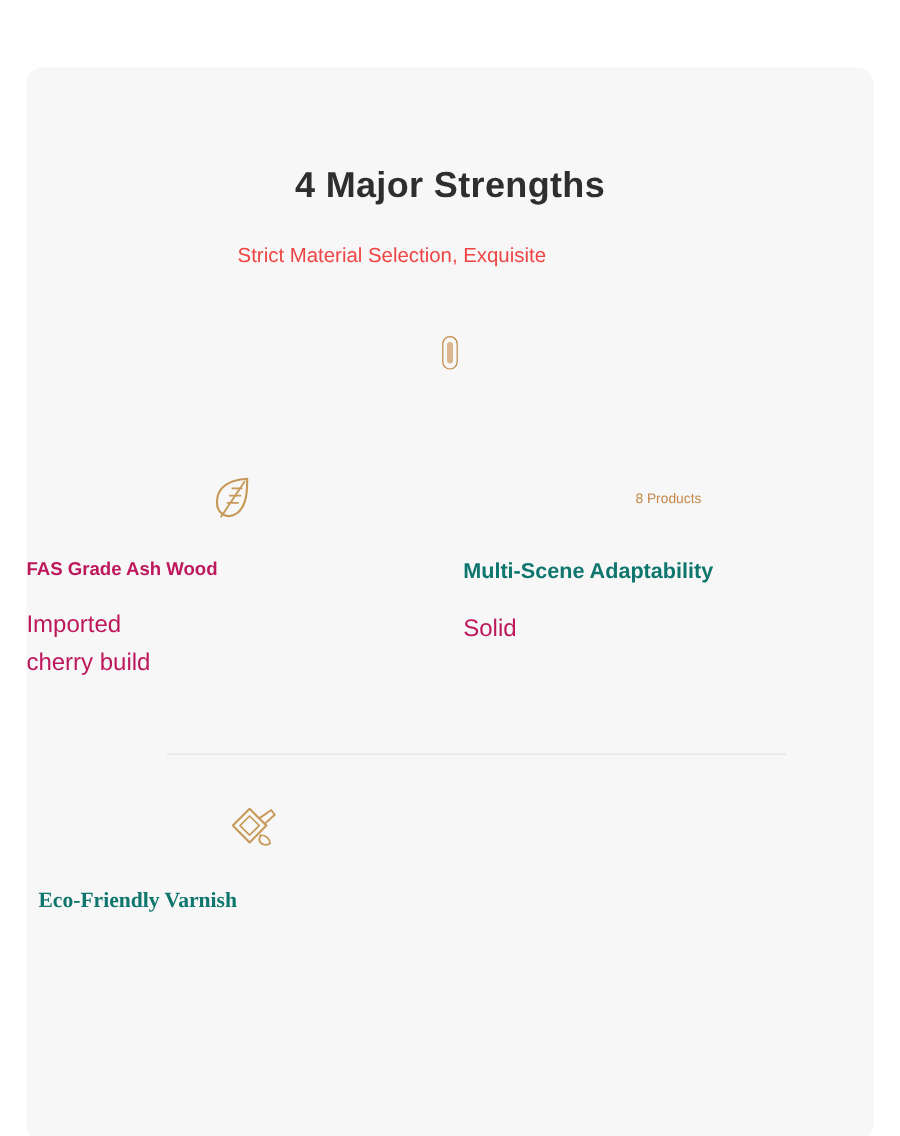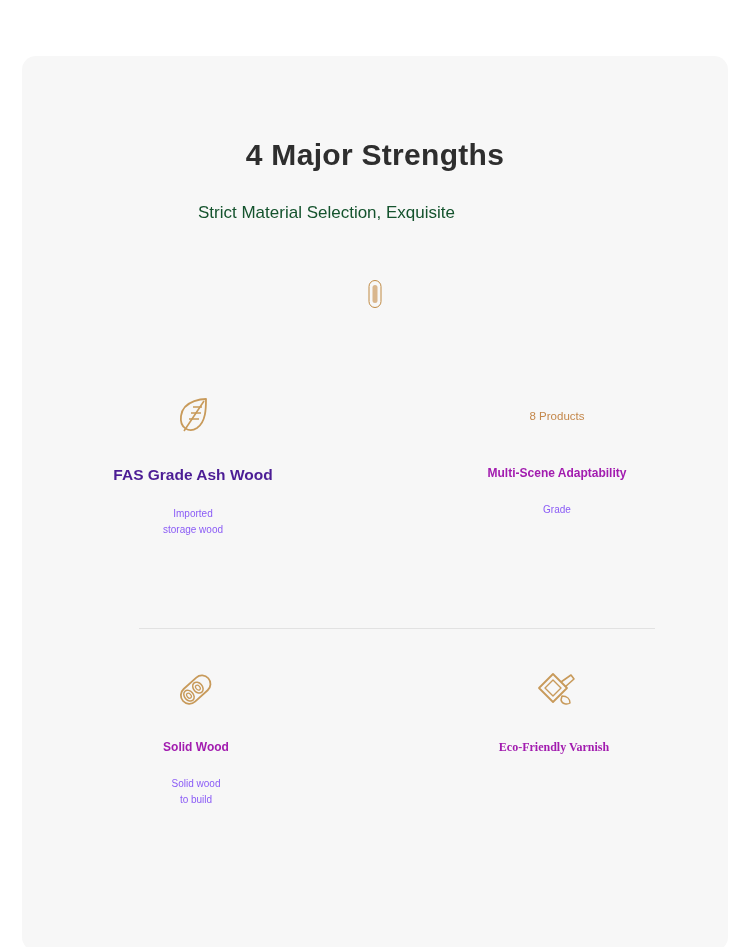--- a/index.html
+++ b/index.html
@@ -43,21 +43,21 @@
   .sub-wrap {
     position: absolute;
     left: 176px;
     top: 146px;
     width: 420px;
   }
   .sub-wrap p {
     margin: 0;
     font-size: 17px;
     line-height: 1.35;
-    color: #14532d;
+    color: #ef4444;
     text-align: left;
   }
   .divider-icon {
     position: absolute;
     left: 50%;
     top: 224px;
     transform: translateX(-50%);
   }
   .pill {
     width: 13px;
@@ -83,53 +83,53 @@
     left: 0;
     top: 330px;
     width: 100%;
   }
   .row {
     display: flex;
     width: 100%;
   }
   .cell {
     width: 50%;
-    text-align: center;
+    text-align: left;
     position: relative;
   }
   .icon-box {
     height: 60px;
     display: flex;
     align-items: center;
     justify-content: center;
   }
   .badge {
     font-size: 11.5px;
     color: #c4874a;
     height: 60px;
     display: flex;
     align-items: center;
     justify-content: center;
   }
   .cell-title {
     font-size: 15.5px;
     font-weight: bold;
-    color: #4c1d95;
+    color: #be185d;
     margin-top: 20px;
   }
   .cell-title.small {
-    font-size: 12px;
+    font-size: 18px;
     font-weight: bold;
-    color: #a21caf;
+    color: #0f766e;
   }
   .cell-desc {
     margin-top: 22px;
-    font-size: 10px;
+    font-size: 20px;
     line-height: 1.55;
-    color: #8b5cf6;
+    color: #be185d;
   }
   .cell-desc span {
     display: block;
   }
   .hr {
     position: absolute;
     left: 117px;
     top: 572px;
     width: 516px;
     height: 1px;
@@ -172,56 +172,38 @@
           <div class="icon-box">
             <svg width="40" height="44" viewBox="0 0 40 44">
               <path d="M33 5 C33 5 10 5 8 22 C6.5 34 16 39 24 34 C33 28 33 14 33 5 Z" fill="none" stroke="#c89a5a" stroke-width="1.8" stroke-linejoin="round"></path>
               <path d="M31 7 L11 37" fill="none" stroke="#c89a5a" stroke-width="1.6"></path>
               <path d="M29 13 L20 13 M28 19 L18 19 M26 25 L16 25" fill="none" stroke="#c89a5a" stroke-width="1.4"></path>
             </svg>
           </div>
           <div class="cell-title">FAS Grade Ash Wood</div>
           <div class="cell-desc">
             <span>Imported</span>
-            <span>storage wood</span>
+            <span>cherry build</span>
           </div>
         </div>
 
         <div class="cell c2">
           <div class="badge">8 Products</div>
           <div class="cell-title small">Multi-Scene Adaptability</div>
           <div class="cell-desc">
-            <span>Grade</span>
+            <span>Solid</span>
           </div>
         </div>
       </div>
     </div>
 
     <div class="hr"></div>
 
     <div class="row2">
       <div class="row">
-        <div class="cell c3">
-          <div class="icon-box">
-            <svg width="46" height="44" viewBox="0 0 46 44">
-              <g transform="rotate(-42 23 22)">
-                <rect x="6" y="13" width="34" height="17" rx="8.5" fill="none" stroke="#c89a5a" stroke-width="1.8"></rect>
-                <ellipse cx="14" cy="21.5" rx="4.5" ry="6" fill="none" stroke="#c89a5a" stroke-width="1.5"></ellipse>
-                <ellipse cx="14" cy="21.5" rx="2" ry="2.8" fill="none" stroke="#c89a5a" stroke-width="1.2"></ellipse>
-                <ellipse cx="26" cy="21.5" rx="4.5" ry="6" fill="none" stroke="#c89a5a" stroke-width="1.5"></ellipse>
-                <ellipse cx="26" cy="21.5" rx="2" ry="2.8" fill="none" stroke="#c89a5a" stroke-width="1.2"></ellipse>
-              </g>
-            </svg>
-          </div>
-          <div class="cell-title small">Solid Wood</div>
-          <div class="cell-desc">
-            <span>Solid wood</span>
-            <span>to build</span>
-          </div>
-        </div>
 
         <div class="cell c4">
           <div class="icon-box">
             <svg width="46" height="44" viewBox="0 0 46 44">
               <path d="M22 6 L36 20 L22 34 L8 20 Z" fill="none" stroke="#c89a5a" stroke-width="1.8" stroke-linejoin="round"></path>
               <path d="M22 12 L30 20 L22 28 L14 20 Z" fill="none" stroke="#c89a5a" stroke-width="1.4" stroke-linejoin="round"></path>
               <path d="M30 14 L40 7 L43 11 L34 19" fill="none" stroke="#c89a5a" stroke-width="1.6" stroke-linejoin="round"></path>
               <path d="M31 28 C36 28 39 31 39 35 C36 37 31 36 30 32 Z" fill="none" stroke="#c89a5a" stroke-width="1.5" stroke-linejoin="round"></path>
             </svg>
           </div>

